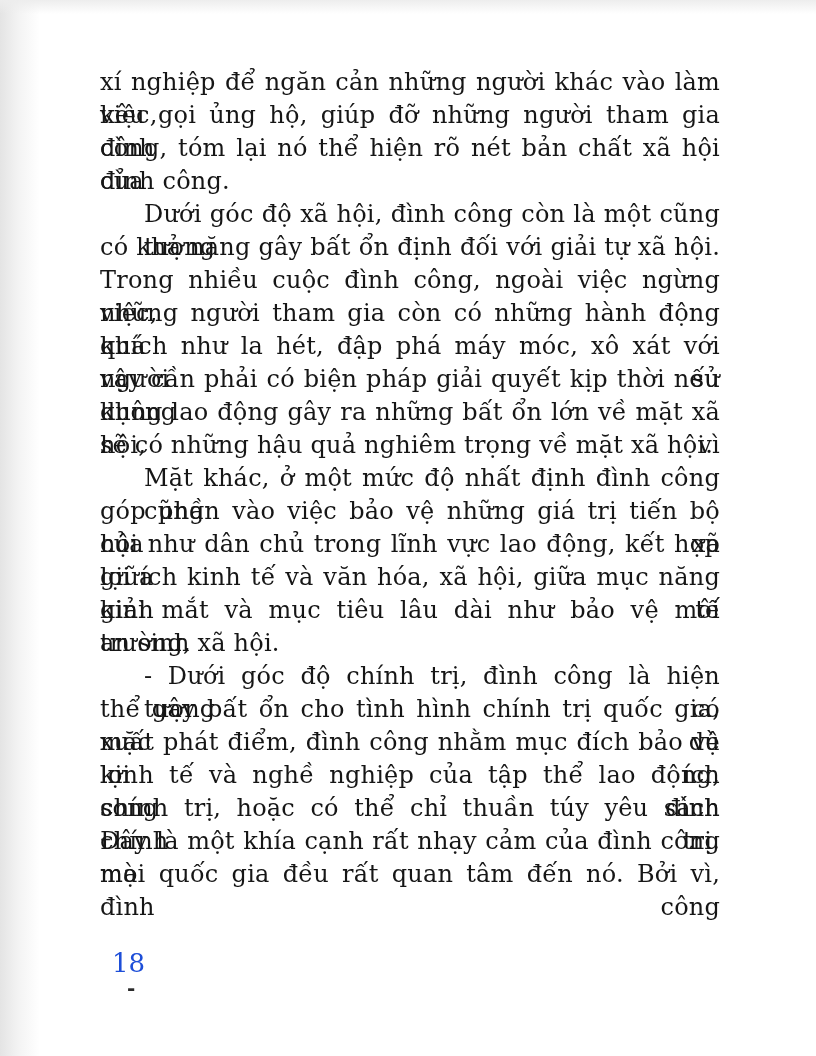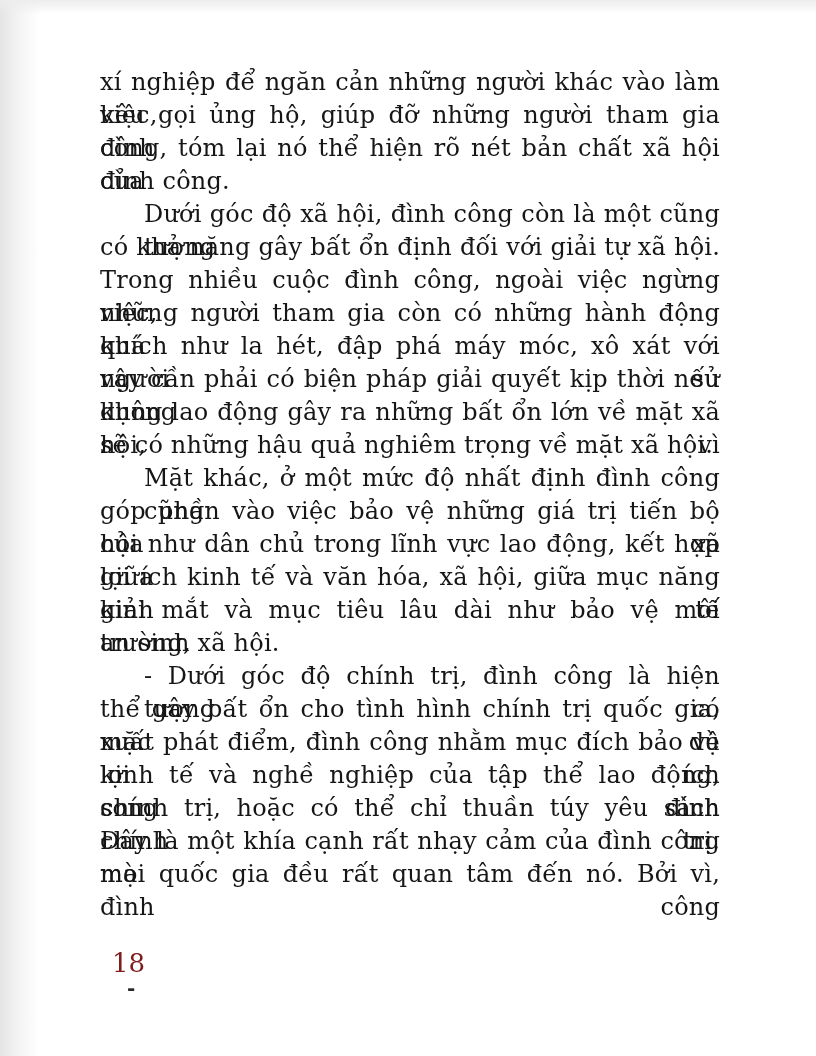--- a/index.html
+++ b/index.html
@@ -48,21 +48,21 @@
     color: #161616;
   }
   .line.indent { padding-left: 44px; }
   .line.para-end { text-align-last: left; }
   .page-number {
     position: absolute;
     left: 112px;
     top: 948px;
     font-size: 26px;
     line-height: 30px;
-    color: #7f1d1d;
+    color: #1d4ed8;
   }
   .page-number-mark {
     position: absolute;
     left: 127px;
     top: 981px;
     font-size: 20px;
     line-height: 14px;
     font-weight: bold;
     color: #2a2a2a;
   }

